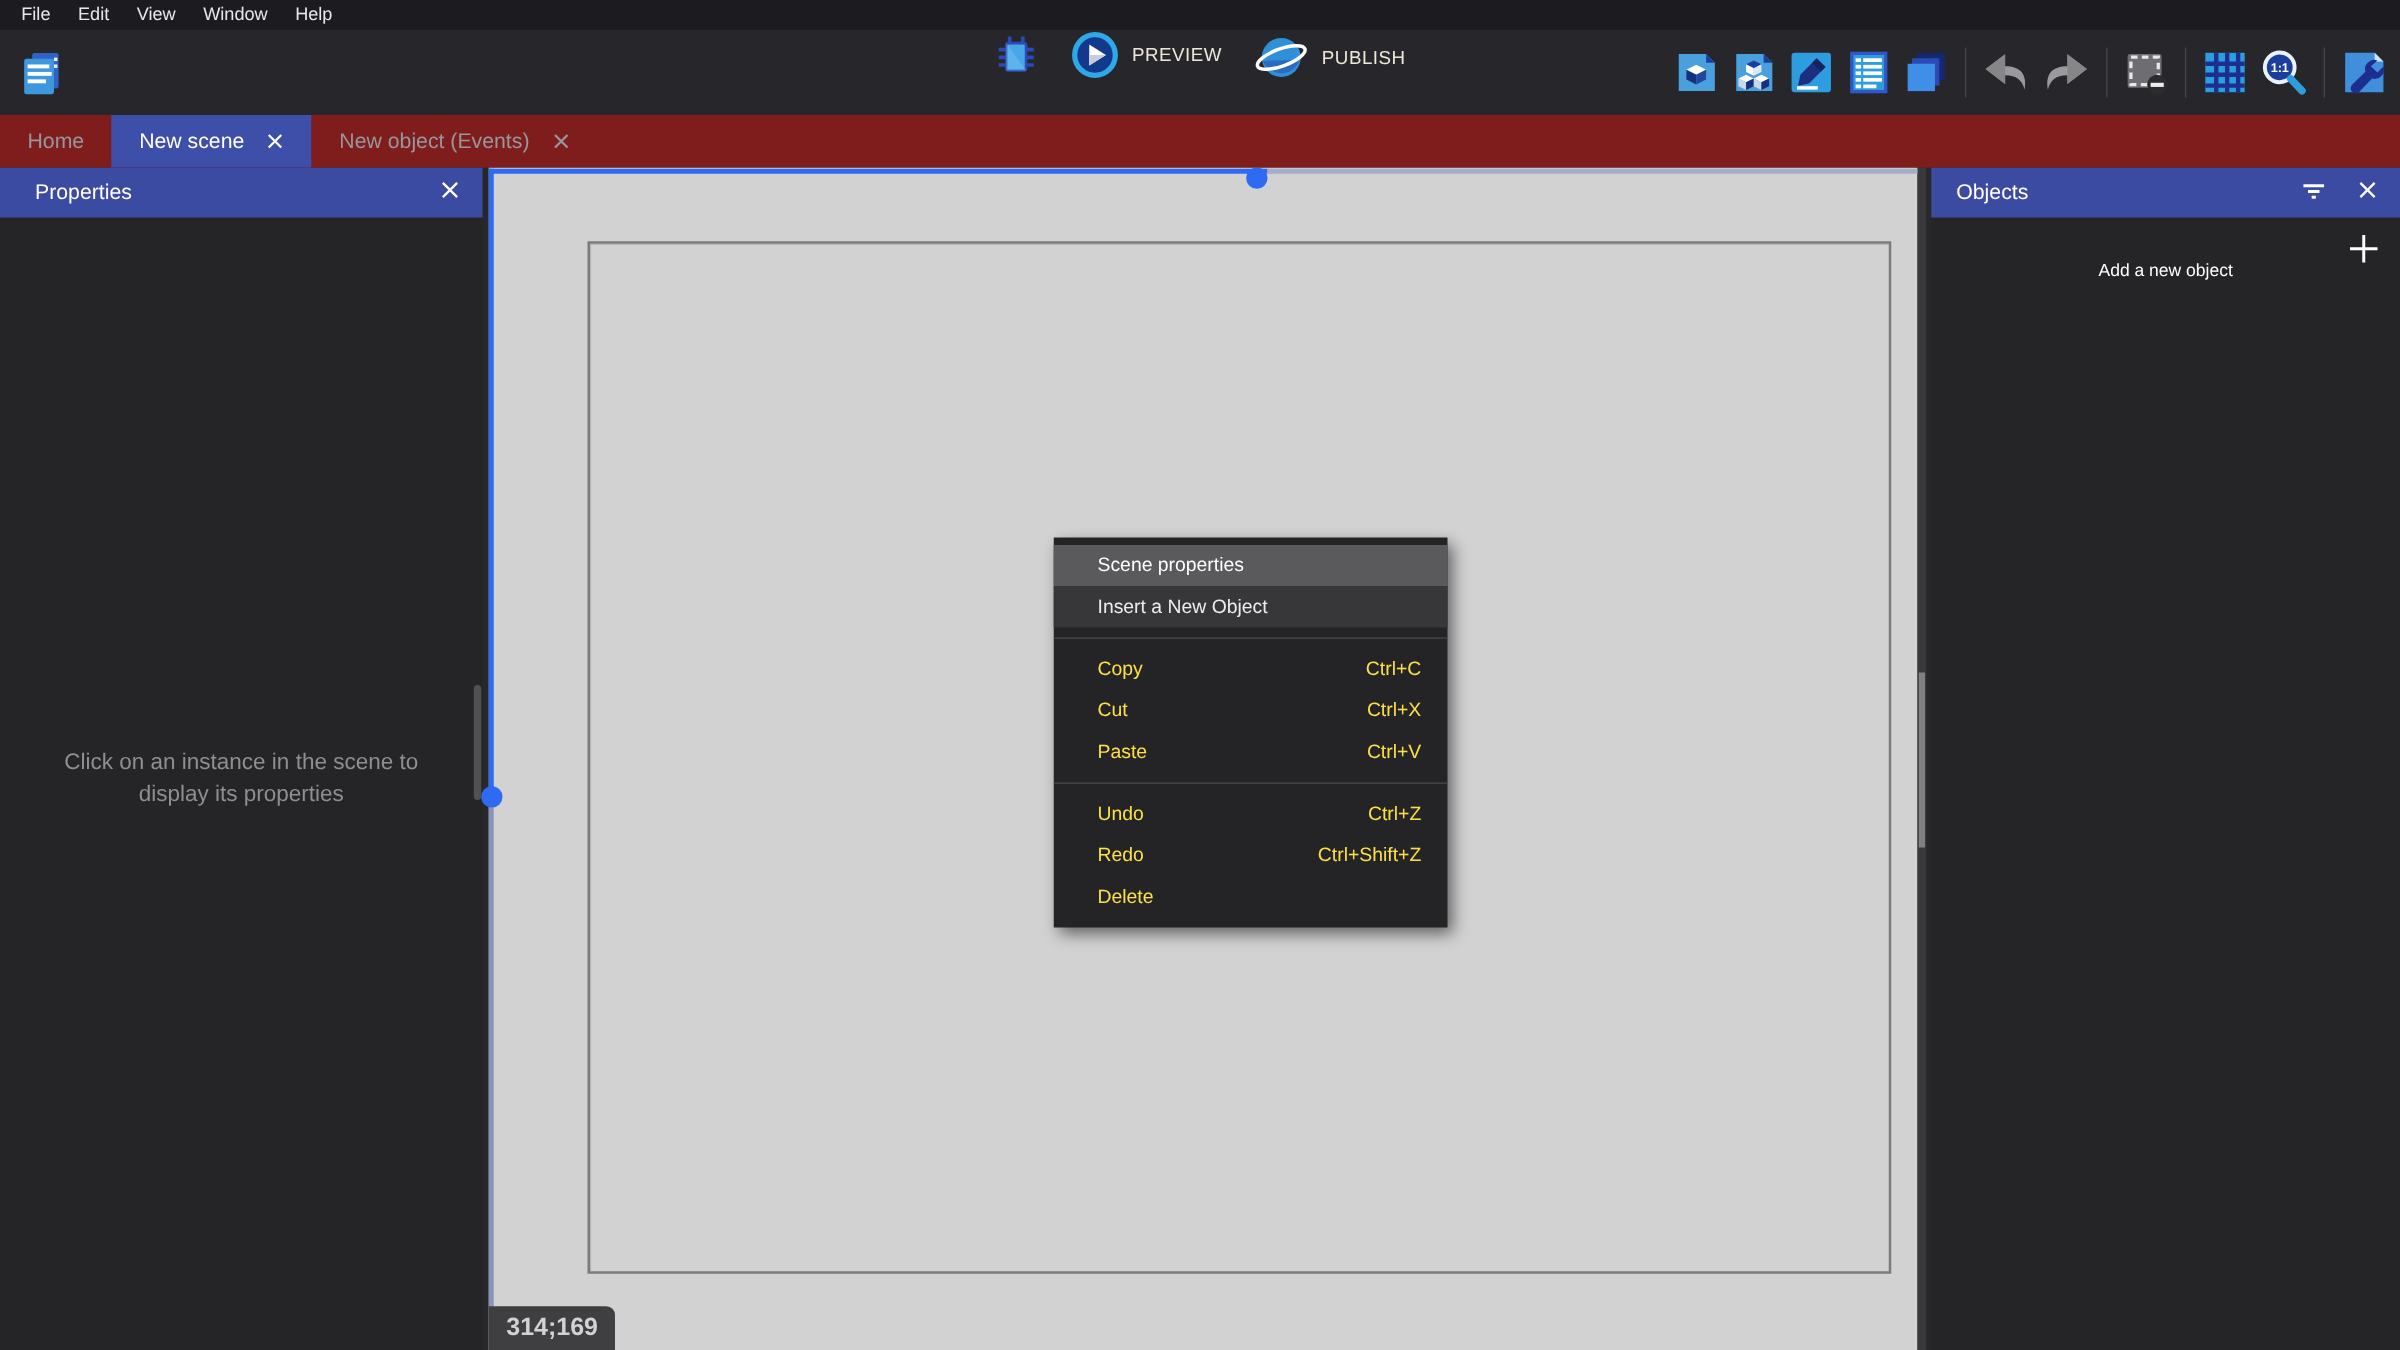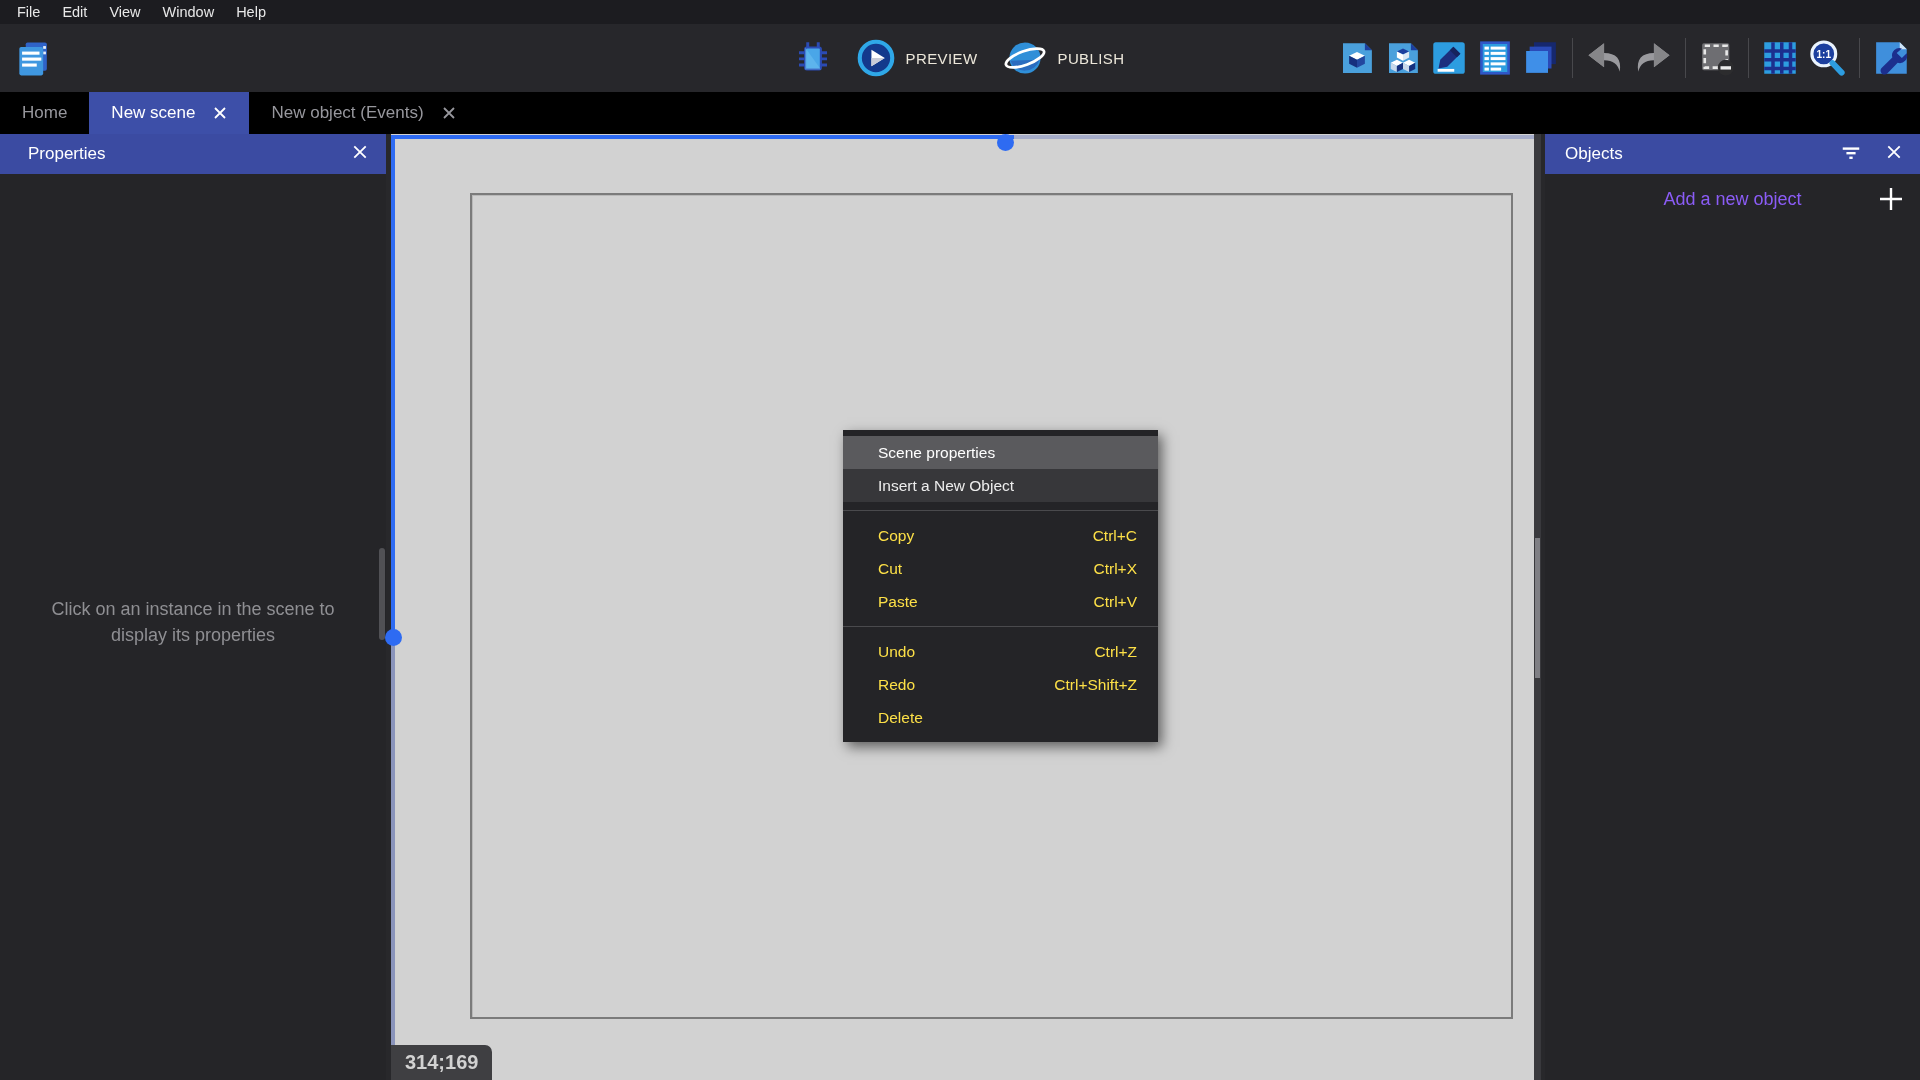--- a/index.html
+++ b/index.html
@@ -8,29 +8,29 @@
 
   
   .menubar { position:absolute; top:0; left:0; right:0; height:24px; background:#1c1c20;
              display:flex; align-items:center; padding-left:6px; z-index:30; }
   .mitem { color:#e8e8e8; font-size:14.5px; padding:0 11px; cursor:default; }
 
   
   .toolbar { position:absolute; top:24px; left:0; right:0; height:68px; background:#27272b; z-index:30; }
   .app-icon { position:absolute; left:12px; top:11px; }
   .center-group { position:absolute; left:0; right:4px; top:0; height:100%;
-                  display:flex; align-items:center; justify-content:center; gap:16px; }
+                  display:flex; align-items:flex-start; justify-content:center; gap:16px; }
   .tbtn { display:flex; align-items:center; gap:10px; }
   .tbtn .tlabel { color:#ece7da; font-size:15px; letter-spacing:.4px; }
   .right-group { position:absolute; right:8px; top:0; height:100%; display:flex; align-items:center; gap:4px; }
   .sep { width:1px; height:40px; background:#48484c; margin:0 6px; }
   .ticon { display:block; }
 
   
-  .tabrow { position:absolute; top:92px; left:0; right:0; height:42px; background:#000000;
+  .tabrow { position:absolute; top:92px; left:0; right:0; height:42px; background:#7f1d1d;
             display:flex; align-items:stretch; z-index:30; }
   .tab { display:flex; align-items:center; gap:18px; padding:0 22px; font-size:17px; color:#97979d; }
   .tab.active { background:#3d4fa8; color:#ffffff; }
   .tab .closex { display:flex; align-items:center; }
 
   
   .main { position:absolute; top:134px; left:0; right:0; bottom:0; background:#28282b; }
 
   
   .props { position:absolute; left:0; top:0; width:386px; height:100%; background:#252528; }
@@ -70,22 +70,22 @@
   .crow.enabled { color:#ededed; }
   .crow.section { background:#37373a; }
   .crow.highlight { background:#5a5a5d; color:#ffffff; }
   .crow .sc { margin-left:auto; }
   .cdiv { height:1px; background:#4a4a4d; margin:8px 0; }
 
   
   .objects { position:absolute; right:0; top:0; width:375px; height:100%; background:#252528; }
   .objects .panel-head { padding-left:20px; }
   .head-icons { display:flex; align-items:center; gap:24px; }
-  .addrow { position:relative; height:50px; display:flex; align-items:center; justify-content:center;
-            color:#8b5cf6; font-size:18px; }
+  .addrow { position:relative; height:50px; display:flex; align-items:flex-end; justify-content:center;
+            color:#ffffff; font-size:14px; }
   .plusbtn { position:absolute; right:14px; top:10px; }
   .searchbar { position:absolute; bottom:0; left:0; right:0; height:42px; background:#4f4f53;
                display:flex; align-items:center; padding:0 12px 0 14px; }
   .searchbar input { flex:1; background:transparent; border:none; outline:none;
                      font-family:"Liberation Sans", sans-serif; font-size:18.5px; color:#d6d6d6; }
   .searchbar input::placeholder { color:#9e9ea2; }
 </style>
 </head>
 <body>
 

